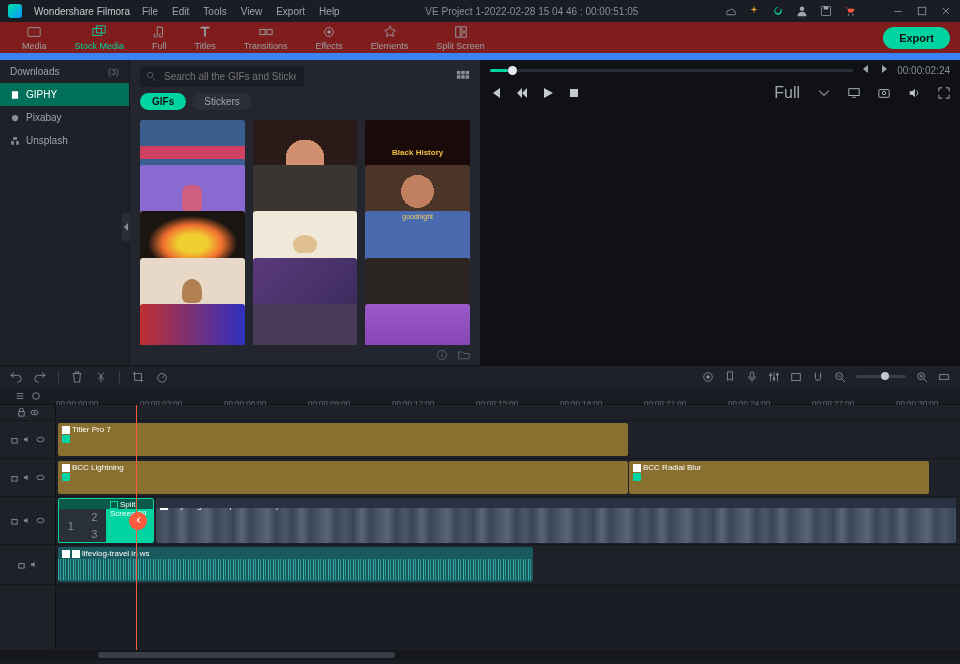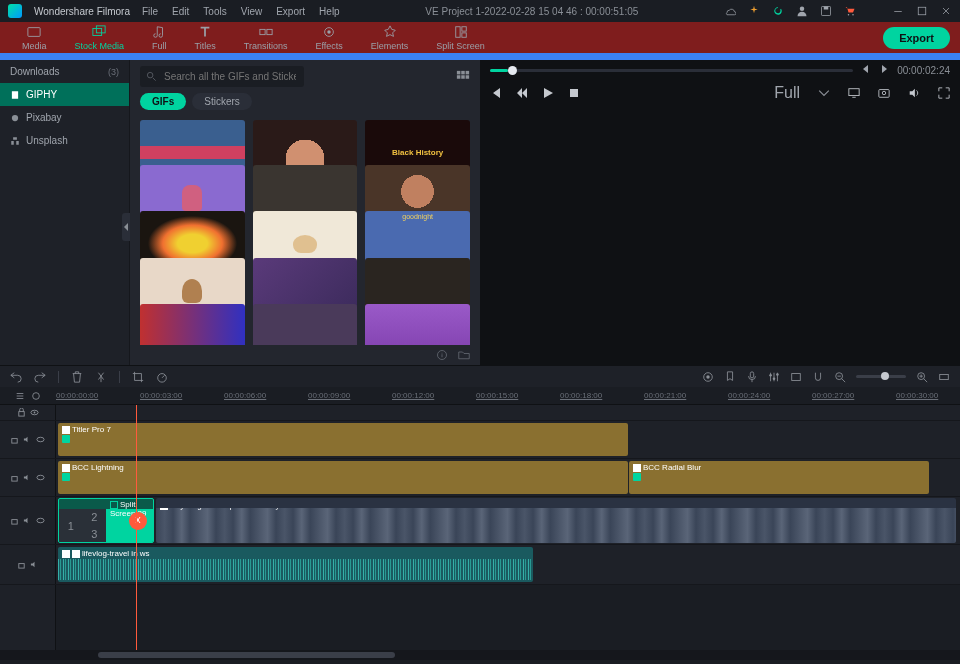--- a/index.html
+++ b/index.html
@@ -59,21 +59,21 @@
 .pv-right { margin-left: auto; display: flex; align-items: center; gap: 18px; font-size: 16px; padding-left: 9px; }
 .timeline-tools { height: 22px; background: #1e2128; display: flex; align-items: center; padding: 0 10px; gap: 12px; border-top: 1px solid #0f1114; }
 .timeline-tools svg { width: 12px; height: 12px; fill: #8a8f96; cursor: pointer; }
 .tl-right { margin-left: auto; display: flex; align-items: center; gap: 10px; }
 .zoom-slider { width: 50px; height: 3px; background: #3a3e48; border-radius: 2px; position: relative; }
 .zoom-slider::after { content:''; position:absolute; left:50%; top:-3px; width:8px; height:8px; background:#c5c9cf; border-radius:50%; }
 .ruler { height: 18px; background: #1a1d23; display: flex; position: relative; border-bottom: 1px solid #0f1114; }
 .ruler-head { width: 56px; display:flex; align-items:center; justify-content:center; gap:6px; }
 .ruler-head svg { width:10px; height:10px; fill:#8a8f96; cursor:pointer; }
 .ruler-track { flex: 1; position: relative; font-size: 8px; color: #6a6f78; }
-.ruler-tick { position: absolute; top: 4px; text-decoration: underline; }
+.ruler-tick { position: absolute; top: 12px; text-decoration: underline; }
 .playhead { position: absolute; top: 0; bottom: 0; width: 1px; background: #ff5a3c; z-index: 50; }
 .playhead::before { content:''; position:absolute; top:-2px; left:-5px; width:11px; height:11px; background:#ff5a3c; border-radius:50%; }
 .tracks { background: #1a1d23; position: relative; height: 245px; overflow:hidden;}
 .track-row { display: flex; height: 28px; border-bottom: 1px solid #15171c; position: relative; }
 .track-row.tall { height: 48px; }
 .track-head { width: 56px; background: #1e2128; display: flex; align-items: center; justify-content: center; gap: 4px; font-size: 8px; color: #8a8f96; border-right: 1px solid #0f1114; }
 .track-head svg { width:9px; height:9px; fill:#8a8f96; cursor:pointer;}
 .track-lane { flex: 1; position: relative; background: #1e2128; }
 .clip { position: absolute; top: 2px; bottom: 2px; border-radius: 2px; font-size: 8px; color: #fff; padding: 2px 4px; overflow: hidden; cursor: pointer; }
 .clip-gold { background: #8a7030; }

